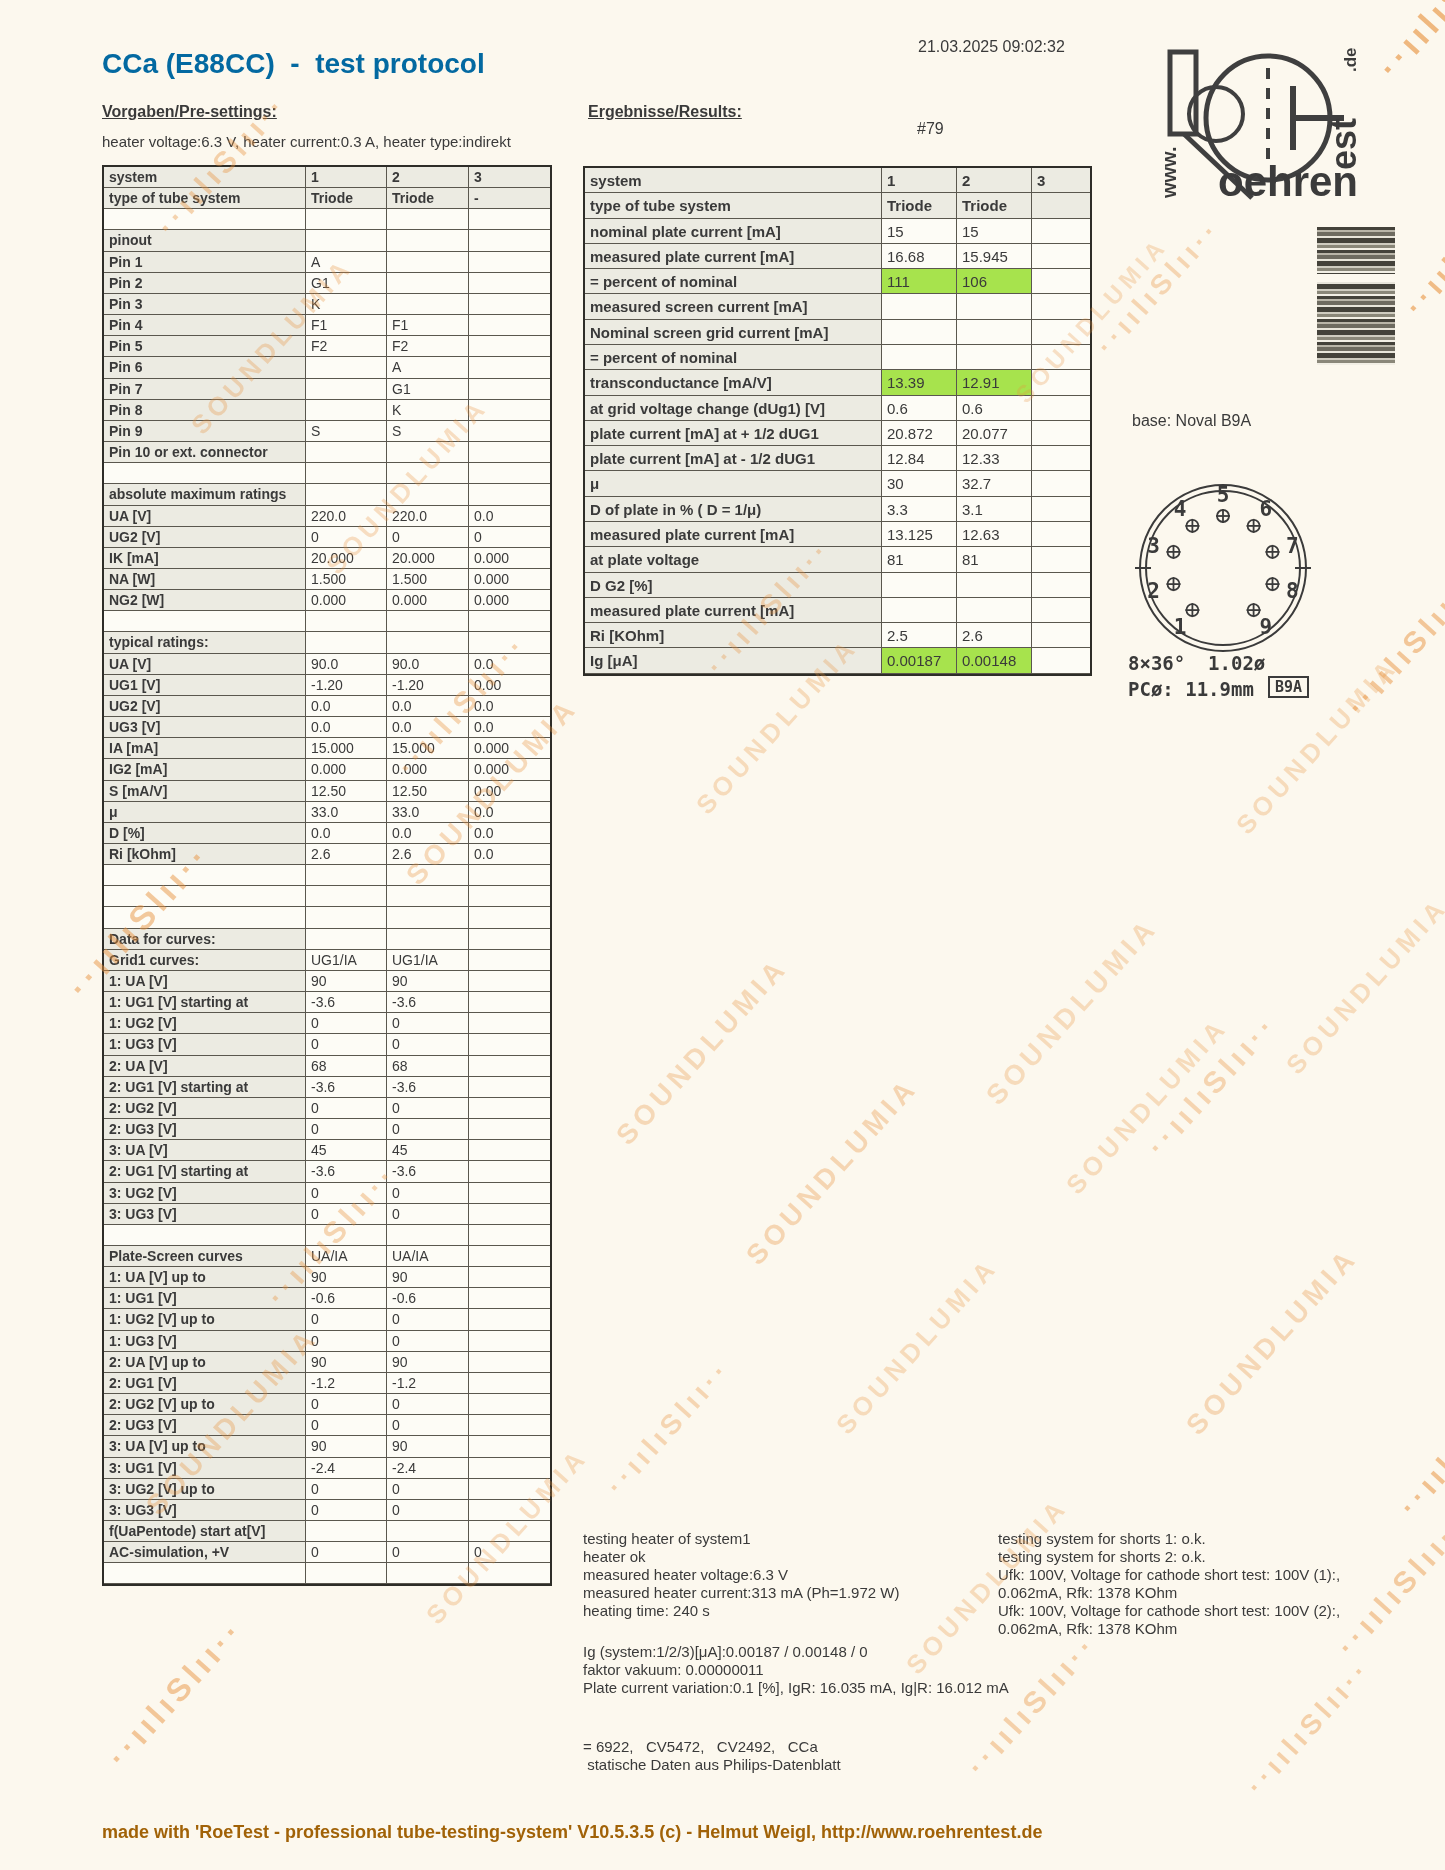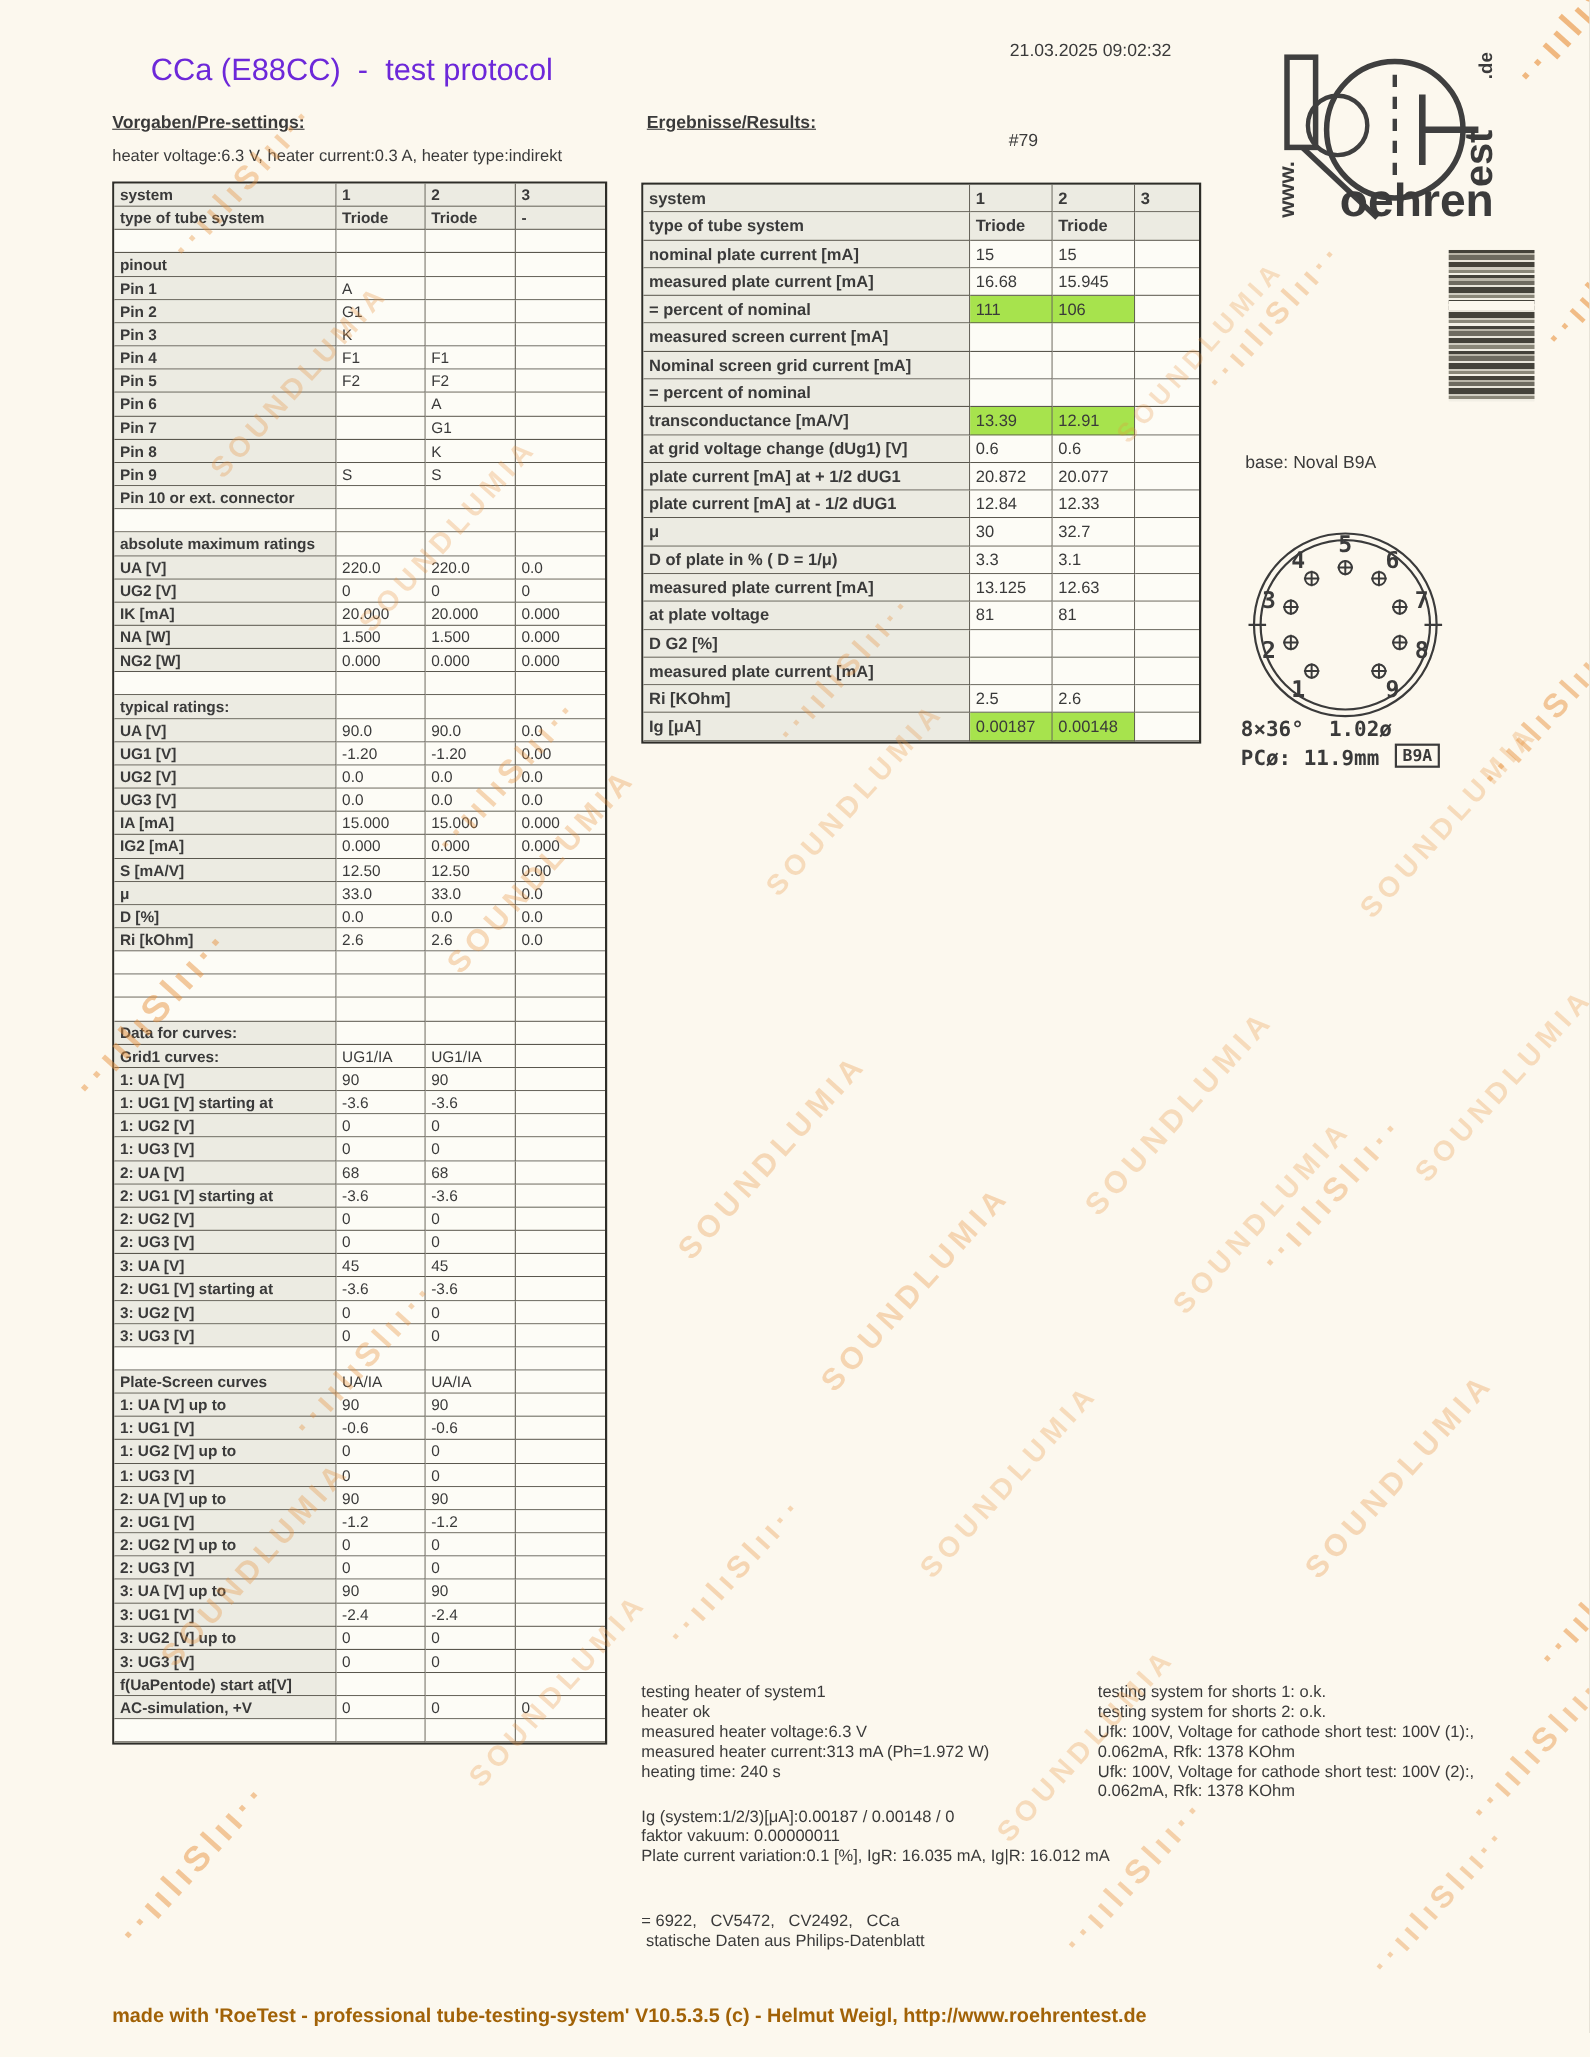--- a/index.html
+++ b/index.html
@@ -1,19 +1,19 @@
 <!DOCTYPE html>
 <html><head>
 <meta charset="utf-8">
 <style>
   html,body{margin:0;padding:0;background:#d8d4c8;}
   .page{position:relative;width:1445px;height:1870px;background:#fcf8ee;overflow:hidden;
         font-family:"Liberation Sans",sans-serif;color:#3a3a3a;}
   .abs{position:absolute;}
-  .title{font-size:28px;font-weight:normal;white-space:pre;color:#6d28d9;margin-left:35px;}
+  .title{font-size:28px;font-weight:bold;white-space:pre;color:#0369a1;}
   .heading{font-size:16px;font-weight:bold;text-decoration:underline;}
   .plain{font-size:15px;text-align:right;}
   .datetime{font-size:16px;}
   .serial{font-size:16px;font-weight:normal;}
   
   .ptable{position:absolute;border:2px solid #2e2d28;background:#fdfcf6;}
   .trow{display:grid;}
   .ltable .trow{grid-template-columns:202px 81px 82px 81px;height:21.17px;}
   .rtable .trow{grid-template-columns:297px 75px 75px 58px;height:25.29px;}
   .cell{border-right:1px solid #5a574e;border-bottom:1px solid #5a574e;

